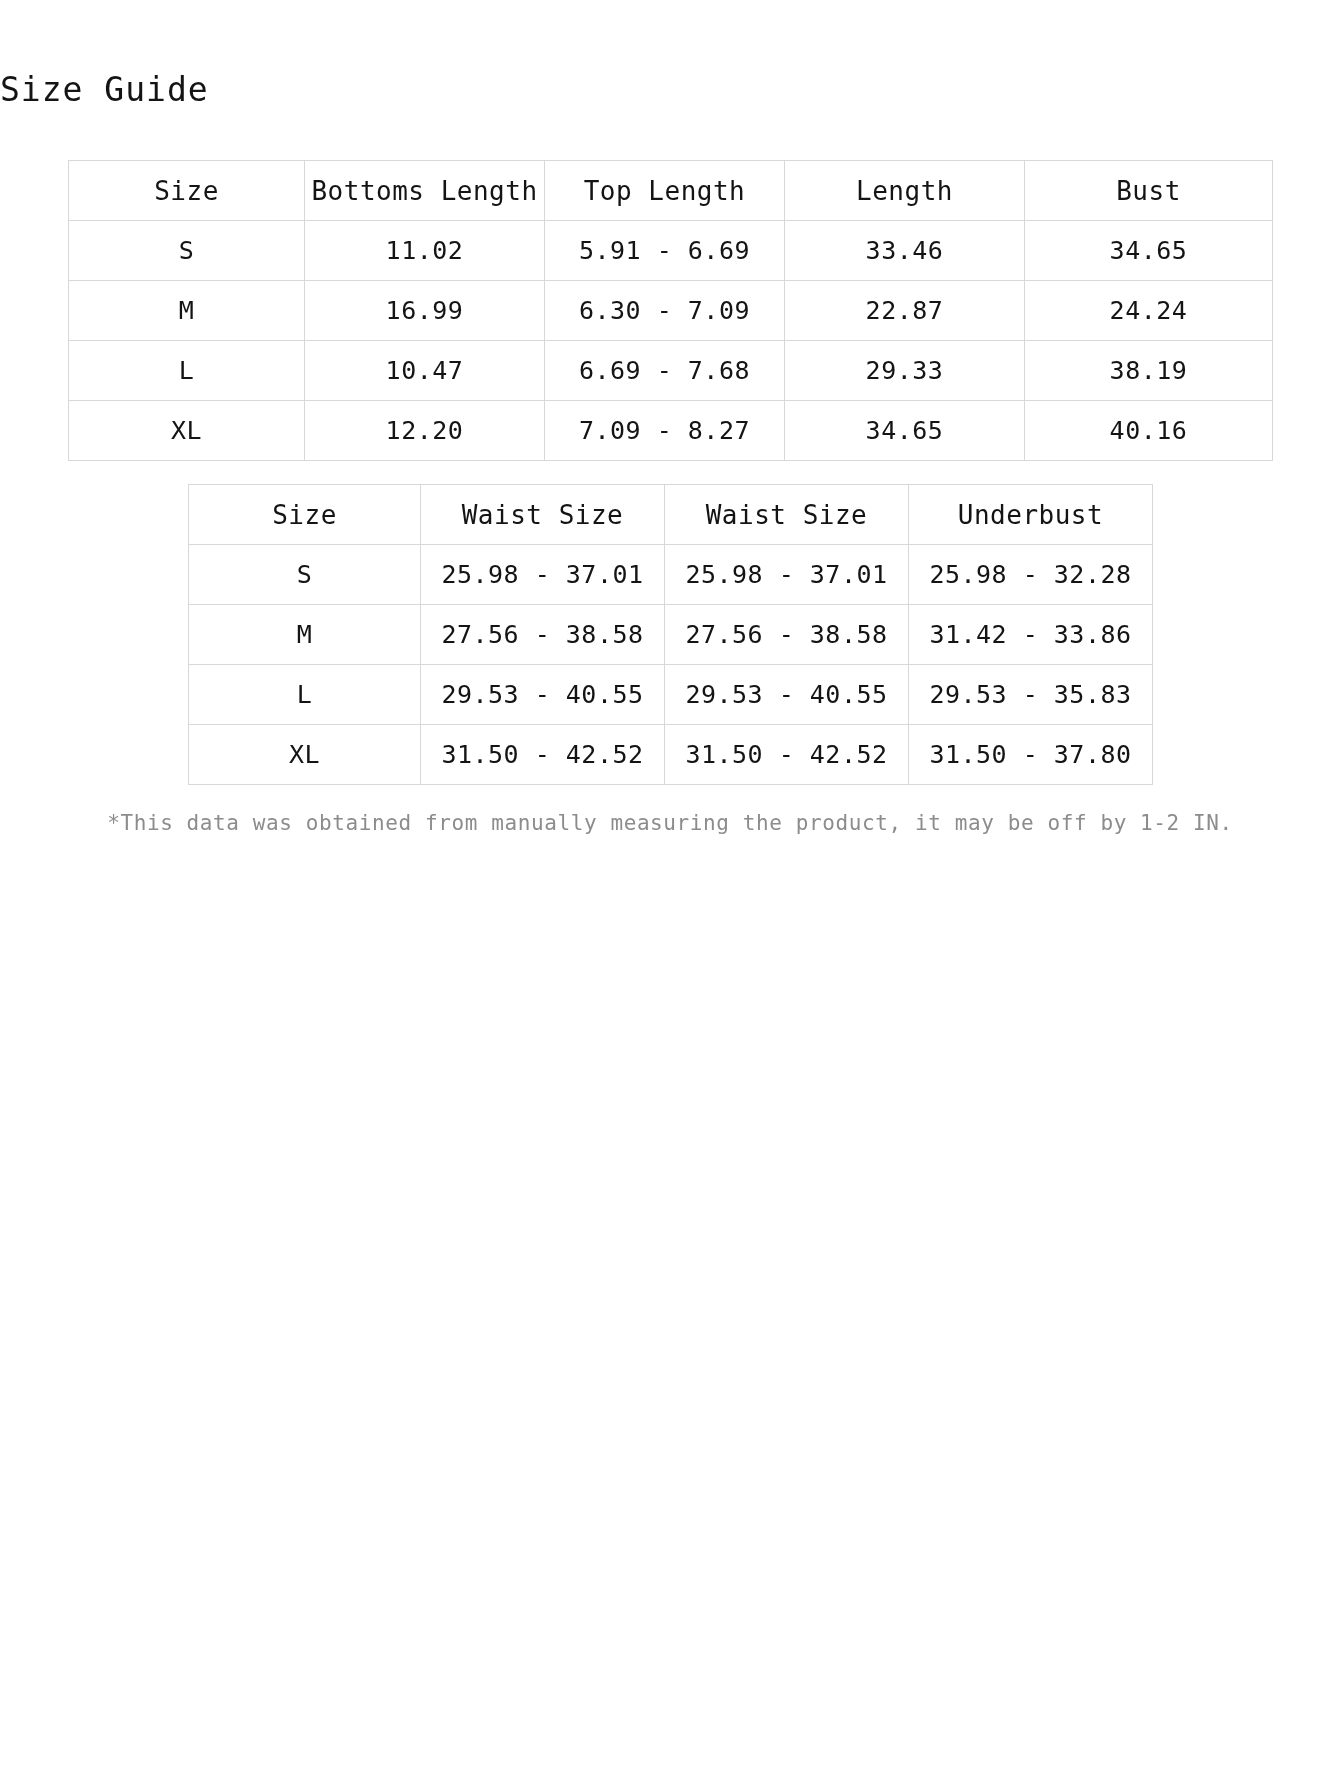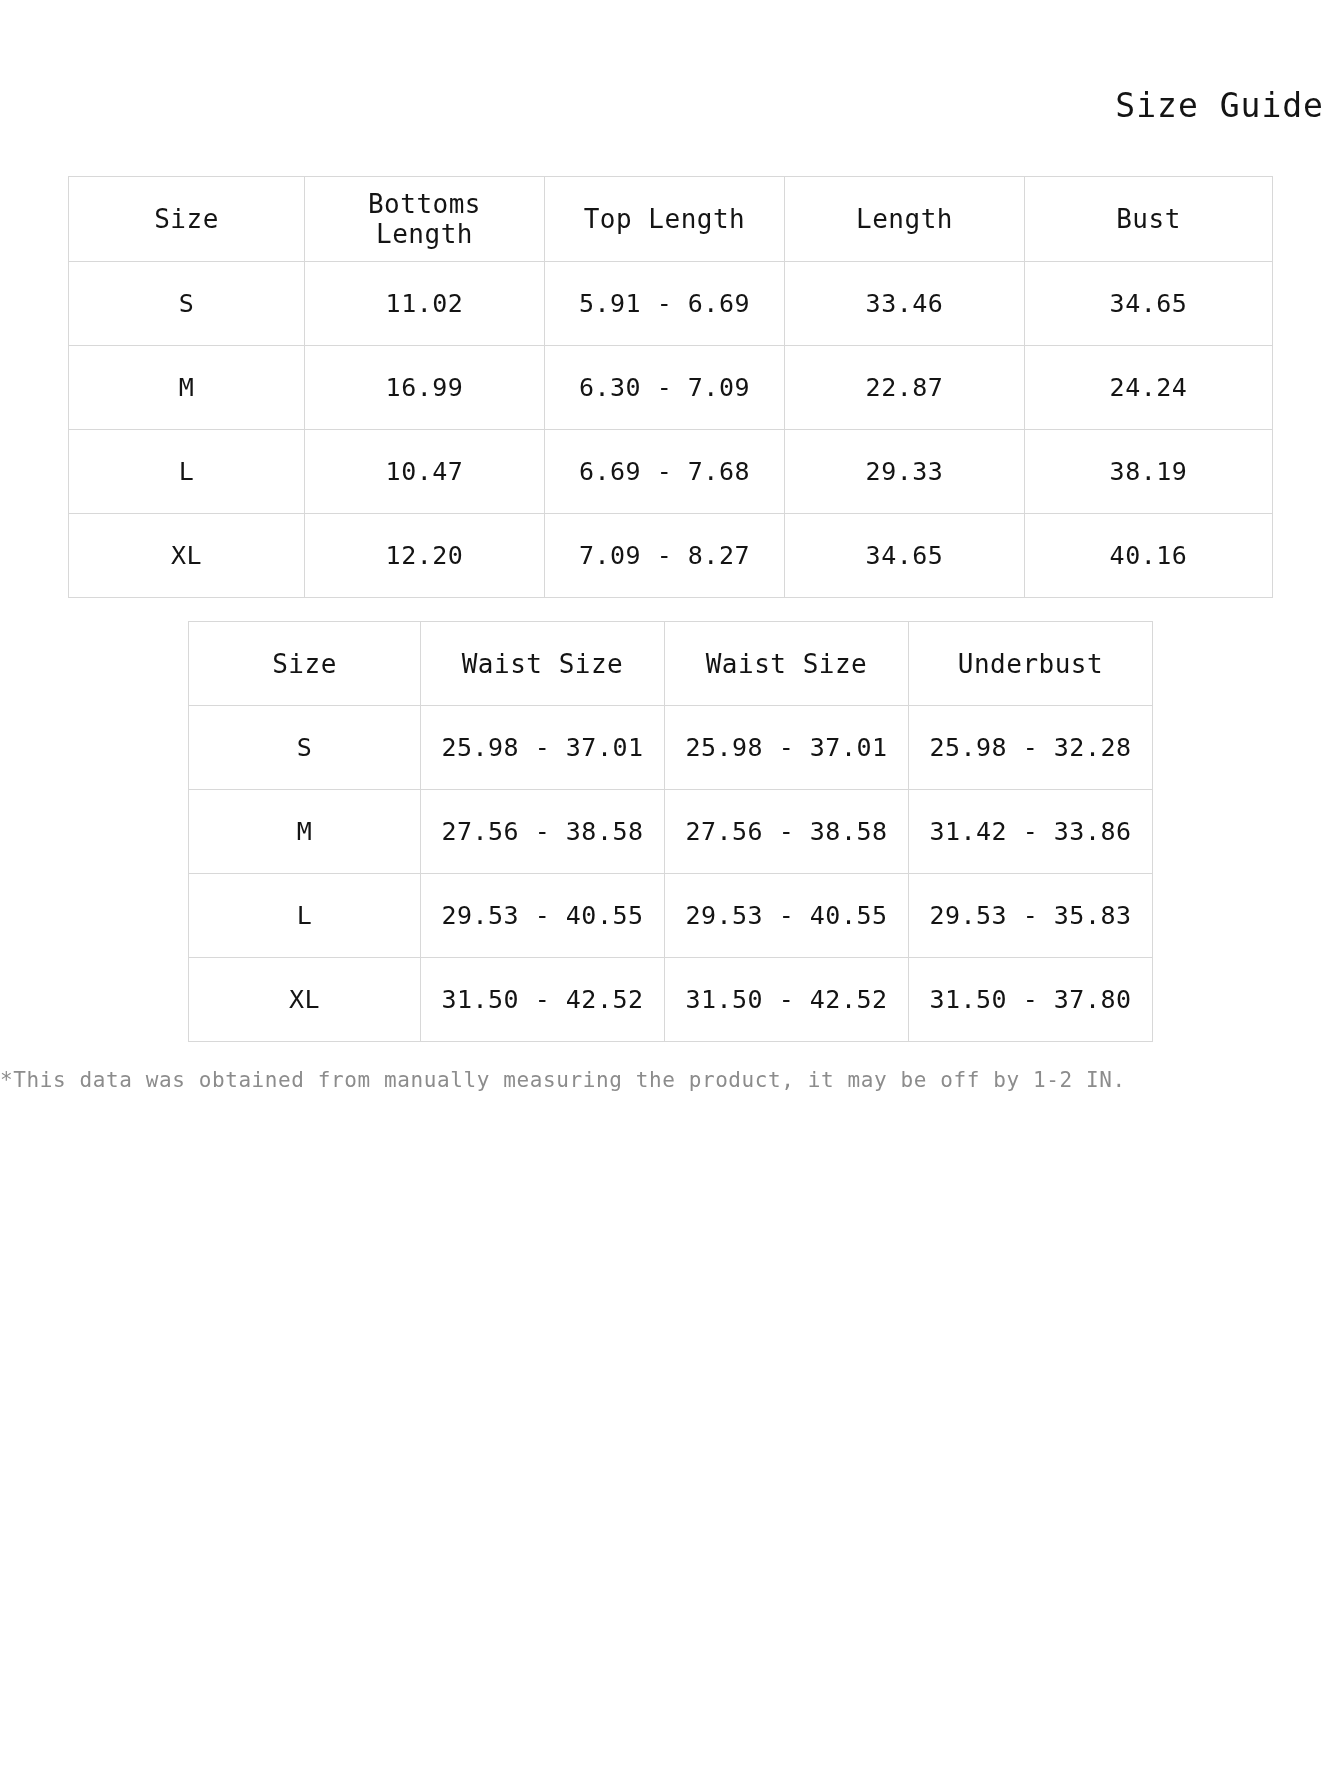--- a/index.html
+++ b/index.html
@@ -15,41 +15,41 @@
     position: relative;
     overflow: hidden;
   }
   .page {
     width: 1340px;
     height: 1785px;
     box-sizing: border-box;
     padding: 0;
   }
   .title {
-    text-align: right;
+    text-align: left;
     font-size: 33px;
     font-weight: normal;
     letter-spacing: 1px;
-    margin: 16px;
+    margin: 0;
     padding-top: 70px;
     padding-bottom: 0;
     color: #141414;
   }
   table {
     border-collapse: collapse;
     table-layout: fixed;
   }
   table td, table th {
     border: 1px solid #d8d8d8;
     text-align: center;
     vertical-align: middle;
     font-weight: normal;
     font-size: 25px;
     color: #141414;
-    padding: 12px;
+    padding: 0;
     letter-spacing: 0.5px;
   }
   
   .table-main-wrap {
     margin-top: 51px;
     padding-left: 68px;
     padding-right: 68px;
   }
   #table-main {
     width: 1204px;
@@ -77,20 +77,21 @@
     height: 59px;
   }
   #table-sec th { font-size: 26px; }
   #table-sec col.c-size  { width: 232px; }
   #table-sec col.c-w1    { width: 244px; }
   #table-sec col.c-w2    { width: 244px; }
   #table-sec col.c-ub    { width: 244px; }
 
   .note {
     margin-top: 26px;
+    text-align: center;
     font-size: 21px;
     color: #8c8c8c;
     letter-spacing: 0.6px;
   }
 </style>
 </head>
 <body>
 
 <div class="page">
 

